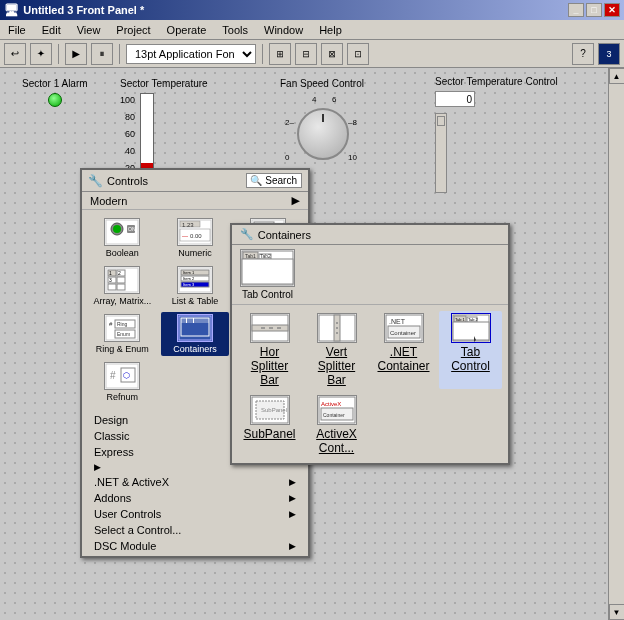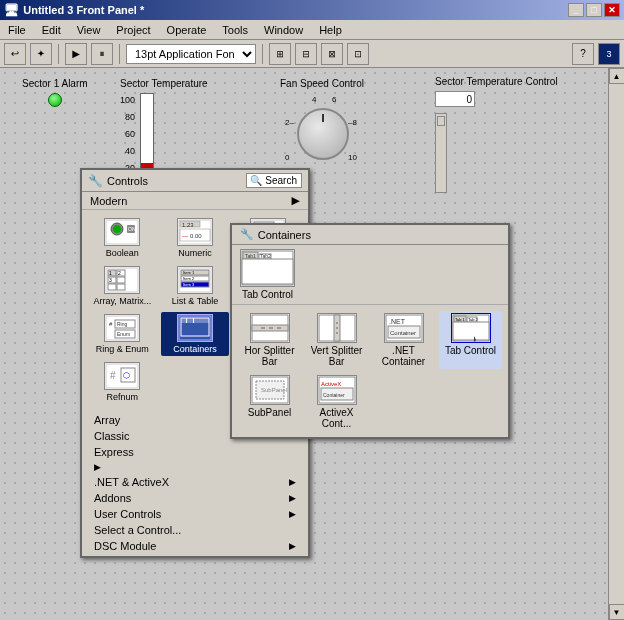--- a/index.html
+++ b/index.html
@@ -295,21 +295,21 @@
       padding: 2px;
     }
     .cont-icon {
       width: 40px; height: 30px;
       border: 1px solid #888;
       background: white;
       display: flex; align-items: center; justify-content: center;
       font-size: 8px;
       text-align: center;
     }
-    .cont-label { font-size: 10px; text-align: center; margin-top: 2px; }
+    .cont-label { font-size: 12px; text-align: center; margin-top: 2px; text-decoration: underline; }
 
     
     .highlighted { background: #0a246a !important; color: white; }
     .highlighted .ctrl-label { color: white; }
   </style>
 </head>
 <body>
 
 <div class="title-bar">
   <div style="display:flex;align-items:center;gap:4px;">
@@ -567,21 +567,21 @@
               <rect x="16" y="5" width="14" height="14" fill="white" stroke="#888"></rect>
               <text x="18" y="15" font-size="8" fill="#0000cc">⬡</text>
             </svg>
           </div>
           <div class="ctrl-label">Refnum</div>
         </div>
       </div>
 
       <div class="controls-list">
         <div class="controls-list-item">
-          <span>Array</span>
+          <span>Design</span>
         </div>
         <div class="controls-list-item">
           <span>Classic</span>
         </div>
         <div class="controls-list-item">
           <span>Express</span>
         </div>
         <div class="controls-list-item">
           <span class="arrow-right">▶</span>
         </div>

